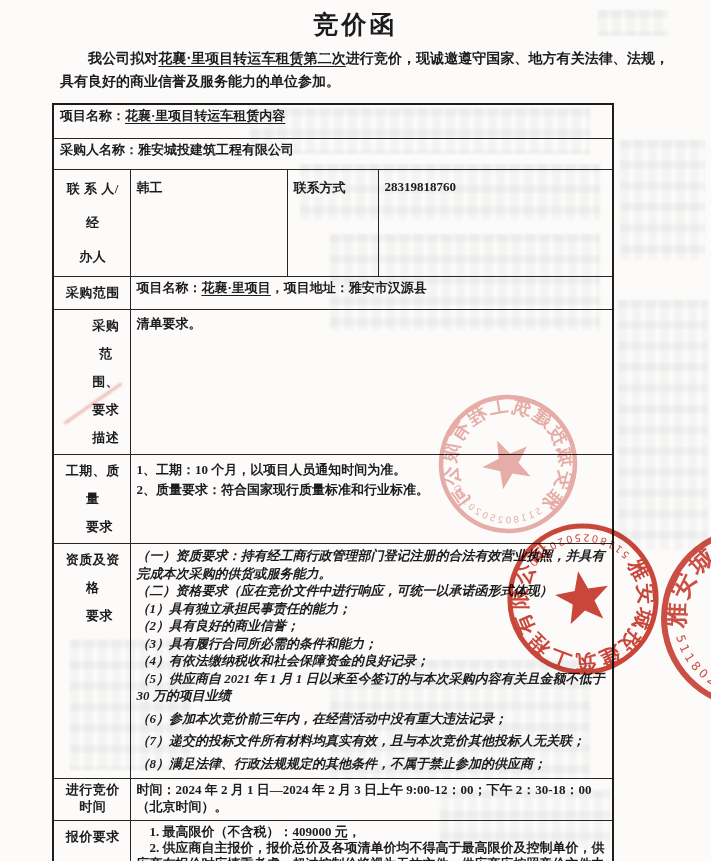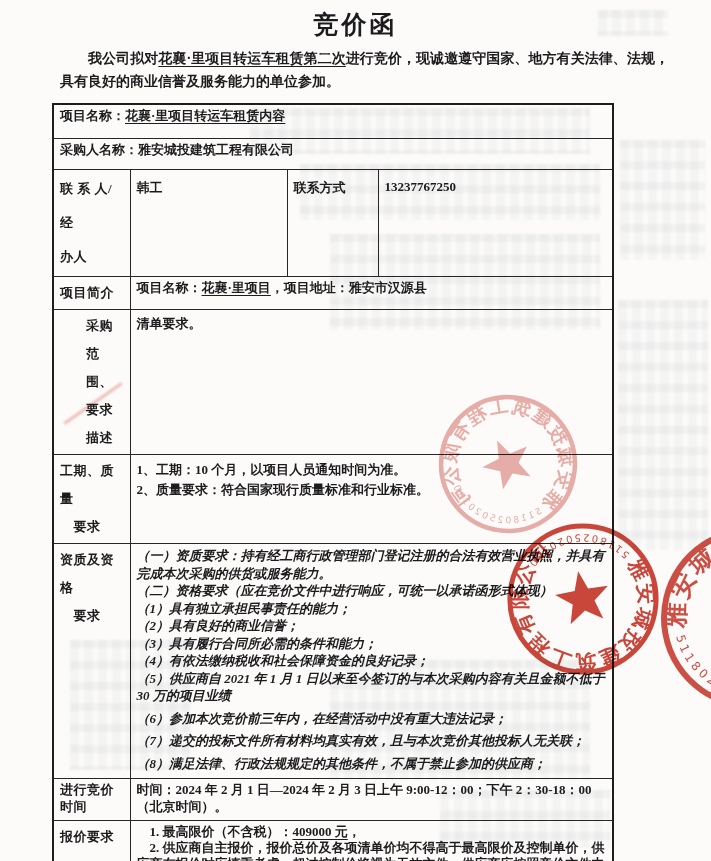--- a/index.html
+++ b/index.html
@@ -38,21 +38,21 @@
   }
   table.doc td{
     border:1.4px solid #262626;
     font-size:13px;font-weight:700;
     padding:2px 4px 2px 6px;
     vertical-align:top;overflow:hidden;
   }
   table.doc{border:2px solid #1d1d1d;}
   td.lbl{
     white-space:pre-wrap;vertical-align:middle;line-height:28px;
-    padding:2px 1px 2px 3px;letter-spacing:.5px;
+    padding:2px 1px 2px 3px;letter-spacing:.5px;text-align:center;
   }
   td.lbl.tight{line-height:17px;}
   td.lbl.wide{line-height:34px;}
   td.mid{vertical-align:middle;}
   td.cell-inline{padding-left:8px;}
   .doc p{margin:0;}
   .quals p{line-height:17.5px;}
   .quals p.gap{margin-top:5px;}
   .quals{padding-top:3px !important;font-style:italic;}
   .sched p{line-height:20px;}
@@ -101,24 +101,24 @@
       <td colspan="4" class="mid cell-inline" style="height:29px;"><span>项目名称：</span><span class="u">花襄·里项目转运车租赁内容</span></td>
     </tr>
     <tr>
       <td colspan="4" class="mid cell-inline" style="height:26px;"><span>采购人名称：</span><span>雅安城投建筑工程有限公司</span></td>
     </tr>
     <tr>
       <td class="lbl wide" style="height:67px;">联 系 人/经
 办人</td>
       <td class="contact-val">韩工</td>
       <td class="contact-val">联系方式</td>
-      <td class="contact-val">13237767250</td>
-    </tr>
-    <tr>
-      <td class="lbl" style="height:25px;">项目简介</td>
+      <td class="contact-val">28319818760</td>
+    </tr>
+    <tr>
+      <td class="lbl" style="height:25px;">采购范围</td>
       <td colspan="3" class="mid"><span>项目名称：</span><span class="u">花襄·里项目</span><span>，项目地址：雅安市汉源县</span></td>
     </tr>
     <tr>
       <td class="lbl" style="height:63px;padding-left:32px;">采购范围、
 要求描述</td>
       <td colspan="3" style="padding-top:5px;">清单要求。</td>
     </tr>
     <tr>
       <td class="lbl" style="height:60px;margin-left:34px;">工期、质量
 　要求</td>

